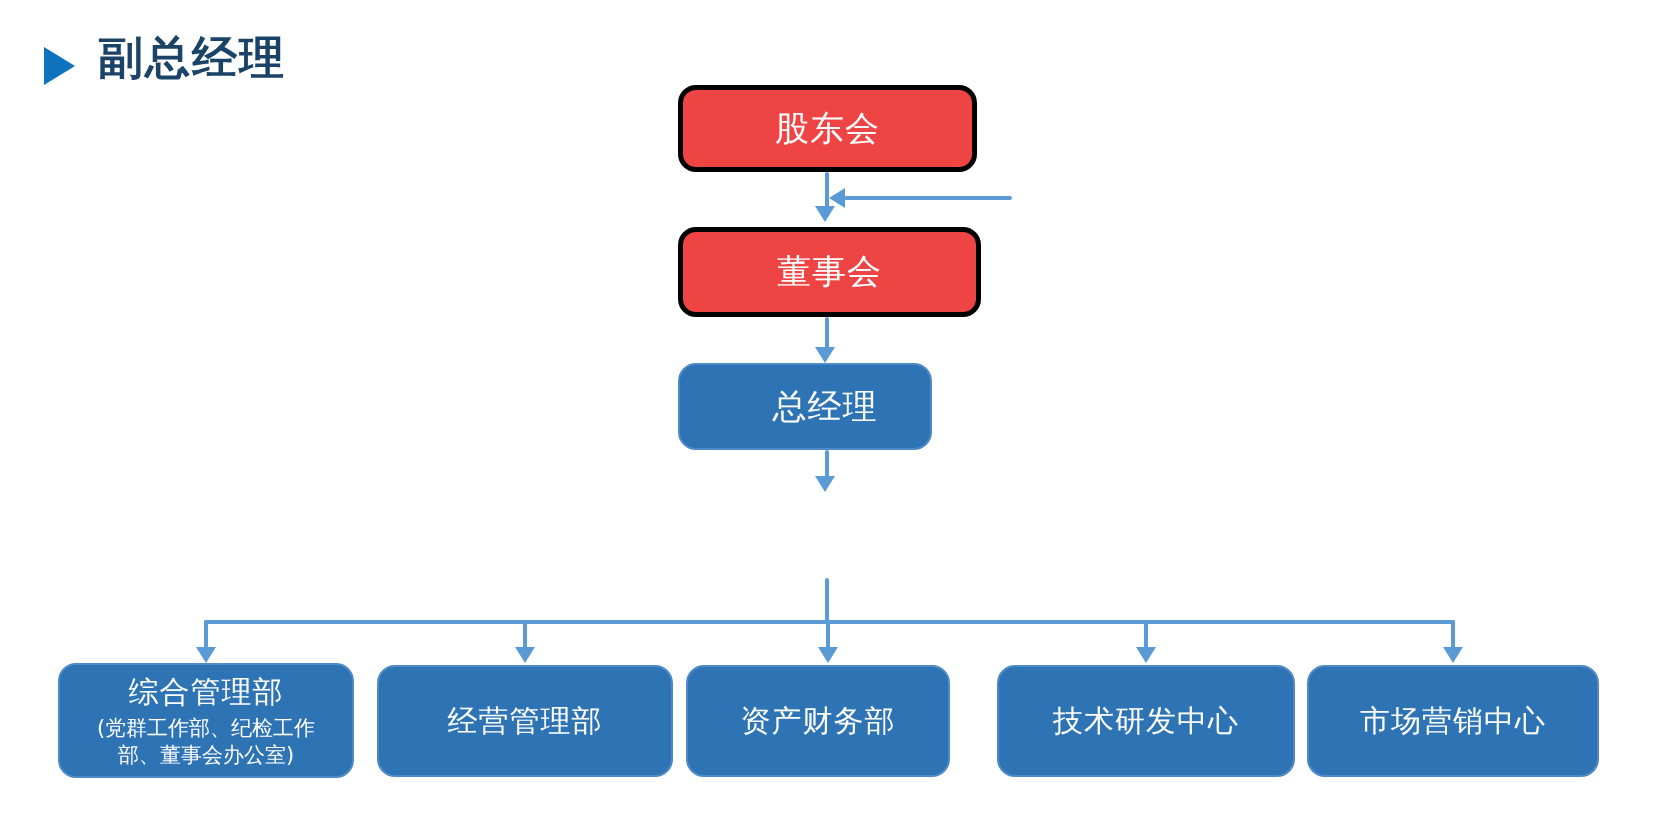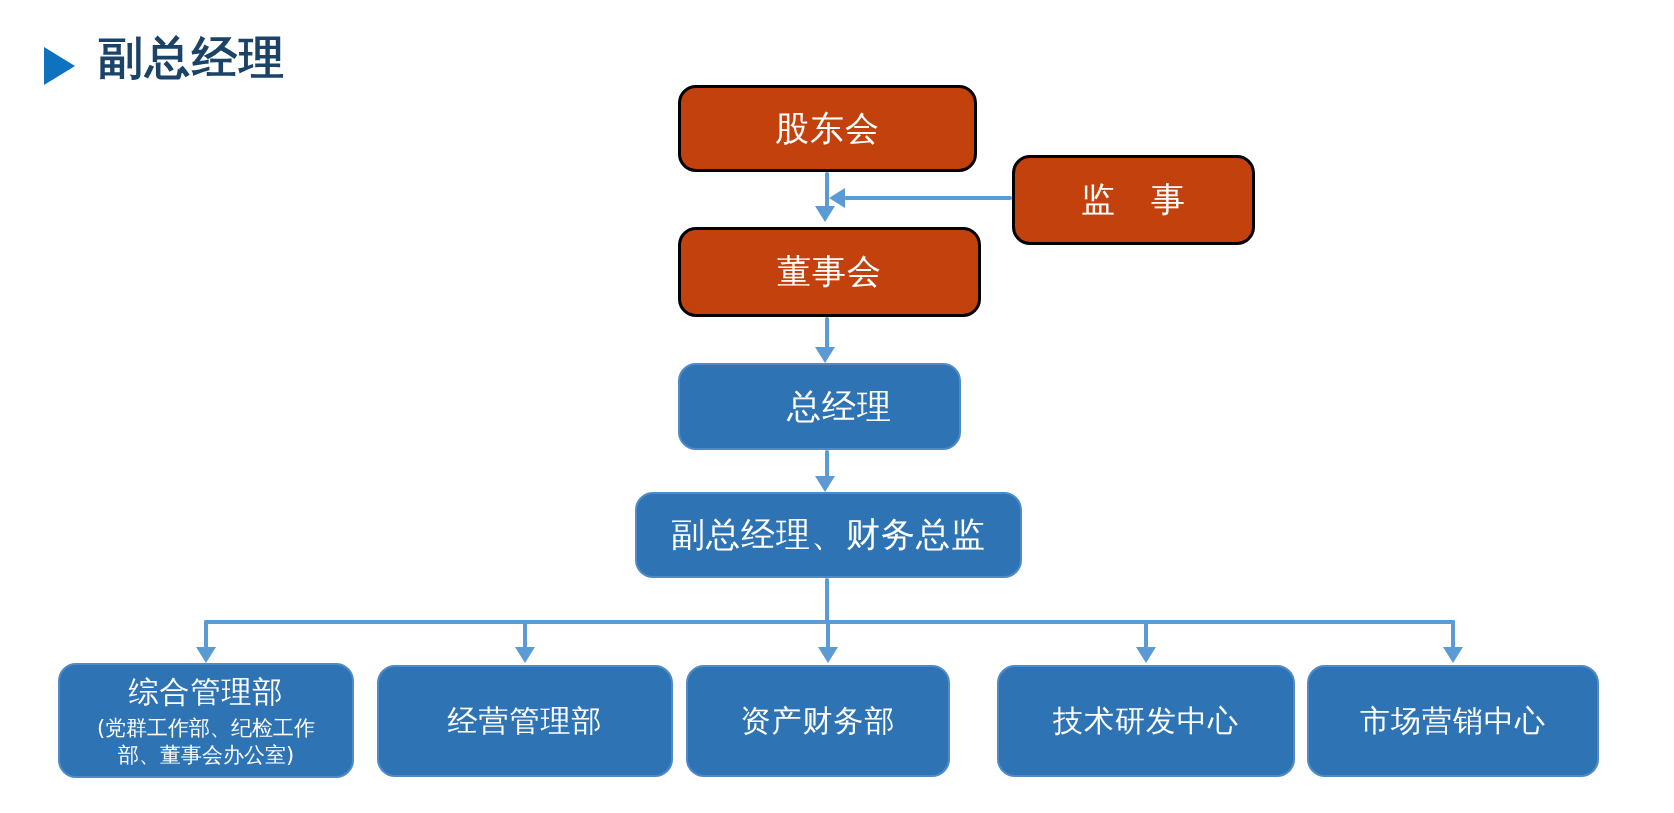--- a/index.html
+++ b/index.html
@@ -7,30 +7,30 @@
   .canvas{position:relative;width:1674px;height:813px;background:#ffffff;overflow:hidden;}
 
   
   .title-bullet{position:absolute;left:44px;top:47px;width:0;height:0;
     border-left:31px solid #0e72bf;border-top:19px solid transparent;border-bottom:19px solid transparent;}
   .page-title{position:absolute;left:98px;top:28px;font-size:45px;font-weight:700;color:#1b4368;letter-spacing:2px;}
 
   
   .node{position:absolute;box-sizing:border-box;display:flex;flex-direction:column;
     align-items:center;justify-content:center;color:#ffffff;text-align:center;border-radius:18px;}
-  .node.dark{background:#c2410c;border:3px solid #000000;}
+  .node.dark{background:#ef4444;border:5px solid #000000;}
   .node.light{background:#2e74b5;border:2px solid #4e8ac8;}
   .node .main{font-size:34px;letter-spacing:1px;}
   .node .main.small{font-size:30px;}
   .node .sub{font-size:21px;line-height:27px;margin-top:2px;padding:0 20px;}
 
   .n-shareholders{left:678px;top:85px;width:299px;height:87px;}
   .n-supervisor{left:1012px;top:155px;width:243px;height:90px;}
   .n-board{left:678px;top:227px;width:303px;height:90px;}
-  .n-gm{left:678px;top:363px;width:283px;height:87px;padding-left:40px;}
+  .n-gm{left:678px;top:363px;width:254px;height:87px;padding-left:40px;}
   .n-deputy{left:635px;top:492px;width:387px;height:86px;}
   .n-dept1{left:58px;top:663px;width:296px;height:115px;}
   .n-dept2{left:377px;top:665px;width:296px;height:112px;}
   .n-dept3{left:686px;top:665px;width:264px;height:112px;}
   .n-dept4{left:997px;top:665px;width:298px;height:112px;}
   .n-dept5{left:1307px;top:665px;width:292px;height:112px;}
 
   
   .vline,.hline{position:absolute;background:#5b9bd5;border-radius:2px;}
   .vline{width:4px;}
@@ -87,35 +87,29 @@
   <div class="arrow-down d3-head"></div>
   <div class="vline d4-line"></div>
   <div class="arrow-down d4-head"></div>
   <div class="vline d5-line"></div>
   <div class="arrow-down d5-head"></div>
 
   <div class="node dark n-shareholders">
     <span class="main">股东会</span>
   </div>
 
-  <div class="node dark n-supervisor">
-    <span class="main">监　事</span>
-  </div>
 
   <div class="node dark n-board">
     <span class="main">董事会</span>
   </div>
 
   <div class="node light n-gm">
     <span class="main">总经理</span>
   </div>
 
-  <div class="node light n-deputy">
-    <span class="main">副总经理、财务总监</span>
-  </div>
 
   <div class="node light n-dept1">
     <span class="main small">综合管理部</span>
     <span class="sub">(党群工作部、纪检工作部、董事会办公室)</span>
   </div>
 
   <div class="node light n-dept2">
     <span class="main small">经营管理部</span>
   </div>
 

